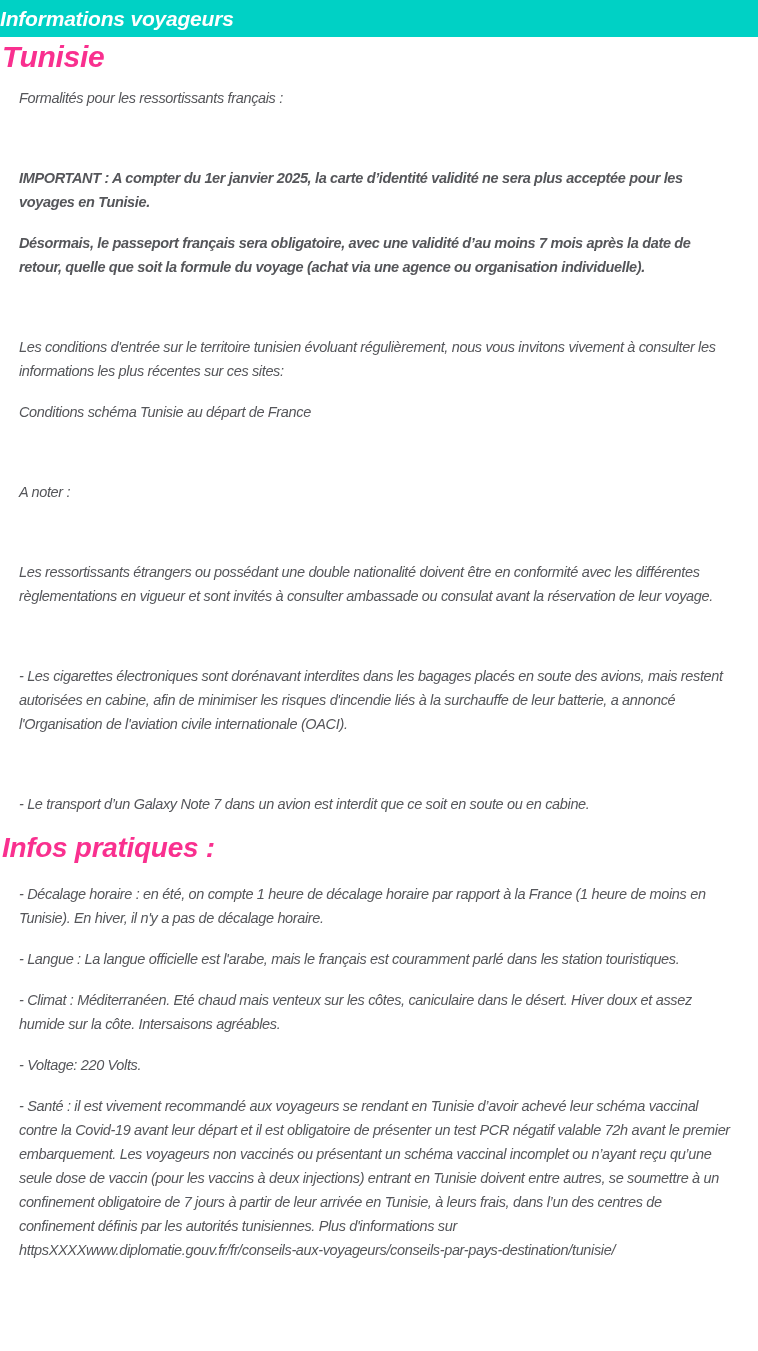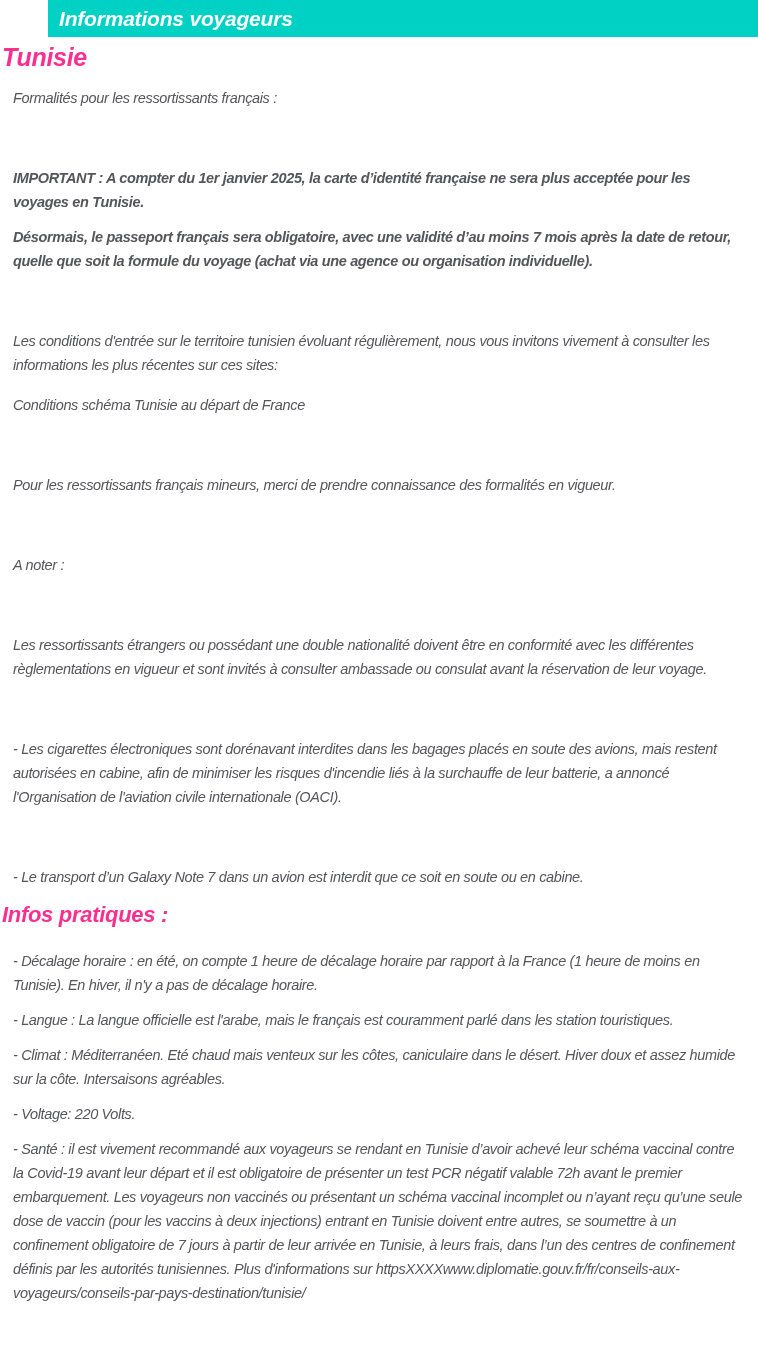--- a/index.html
+++ b/index.html
@@ -13,58 +13,56 @@
   body{
     width:758px;
     min-height:1351px;
     font-family:"Liberation Sans", sans-serif;
   }
   .topbar{
     height:37px;
     background:var(--teal);
     display:flex;
     align-items:center;
-    padding-left:11px;
-    margin-left:48px;
   }
   .topbar h1{
     margin:0;
     color:var(--header-text);
     font-size:21px;
     font-weight:700;
     font-style:italic;
     letter-spacing:-0.2px;
   }
   main{
     padding:0 5px 0 2px;
     color:var(--body-text);
     font-style:italic;
     font-size:14.5px;
     line-height:24px;
     letter-spacing:-0.35px;
   }
   h2.country{
     margin:5px 0 0 0;
     color:var(--pink);
-    font-size:25px;
+    font-size:30px;
     line-height:30px;
     font-weight:700;
     font-style:italic;
     letter-spacing:-0.3px;
   }
   h3.practical{
     margin:10px 0 0 0;
     color:var(--pink);
-    font-size:22px;
+    font-size:28px;
     line-height:30px;
     font-weight:700;
     font-style:italic;
     letter-spacing:-0.3px;
   }
-  p{margin:11px;font-style:italic;}
+  p{margin:17px;font-style:italic;}
   .bold{font-weight:700;}
   .mt-14{margin-top:14px;}
   .mt-16{margin-top:16px;}
   .mt-19{margin-top:19px;}
   .mt-56{margin-top:56px;}
   .textlink{color:var(--body-text);text-decoration:none;cursor:pointer;}
 </style>
 </head>
 <body>
 
@@ -72,32 +70,31 @@
   <h1>Informations voyageurs</h1>
 </header>
 
 <main>
 
   <h2 class="country">Tunisie</h2>
 
   <p class="mt-14">Formalités pour les ressortissants français :</p>
 
   <div class="mt-56 bold">
-    <p>IMPORTANT : A compter du 1er janvier 2025, la carte d’identité française ne sera plus acceptée pour les voyages en Tunisie.</p>
+    <p>IMPORTANT : A compter du 1er janvier 2025, la carte d’identité validité ne sera plus acceptée pour les voyages en Tunisie.</p>
     <p>Désormais, le passeport français sera obligatoire, avec une validité d’au moins 7 mois après la date de retour, quelle que soit la formule du voyage (achat via une agence ou organisation individuelle).</p>
   </div>
 
   <p class="mt-56">Les conditions d'entrée sur le territoire tunisien évoluant régulièrement, nous vous invitons vivement à consulter les informations les plus récentes sur ces sites:</p>
 
   <p class="mt-16">
     <span class="textlink">Conditions schéma Tunisie au départ de France</span>
   </p>
 
 
-  <p class="mt-56">Pour les ressortissants français mineurs, merci de prendre connaissance des formalités en vigueur.</p>
 
   <p class="mt-56">A noter :</p>
 
   <p class="mt-56">Les ressortissants étrangers ou possédant une double nationalité doivent être en conformité avec les différentes règlementations en vigueur et sont invités à consulter ambassade ou consulat avant la réservation de leur voyage.</p>
 
   <p class="mt-56">- Les cigarettes électroniques sont dorénavant interdites dans les bagages placés en soute des avions, mais restent autorisées en cabine, afin de minimiser les risques d'incendie liés à la surchauffe de leur batterie, a annoncé l'Organisation de l'aviation civile internationale (OACI).</p>
 
   <p class="mt-56">- Le transport d’un Galaxy Note 7 dans un avion est interdit que ce soit en soute ou en cabine.</p>
 
   <h3 class="practical">Infos pratiques :</h3>

